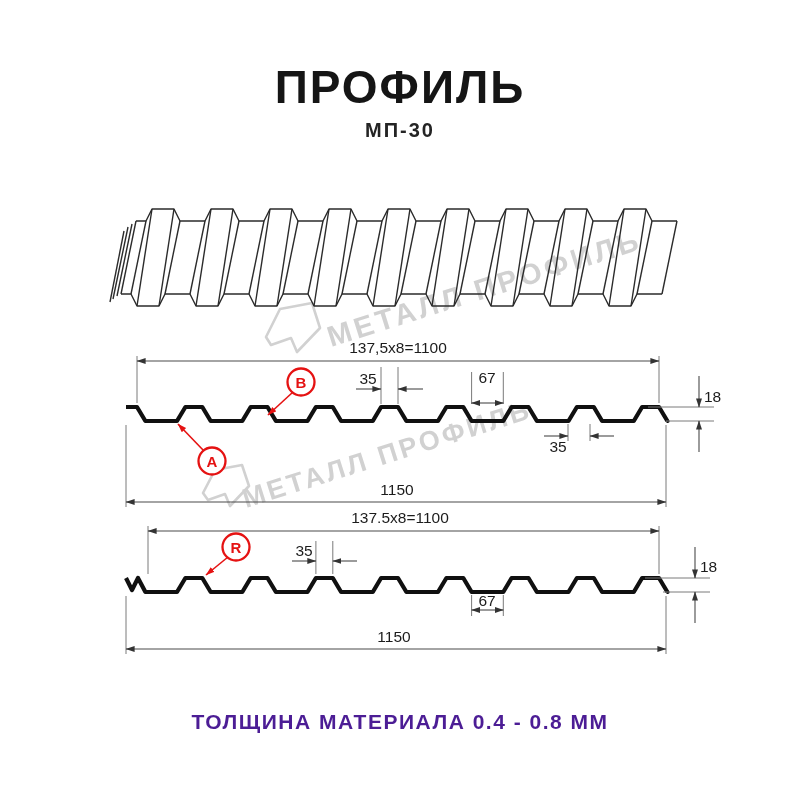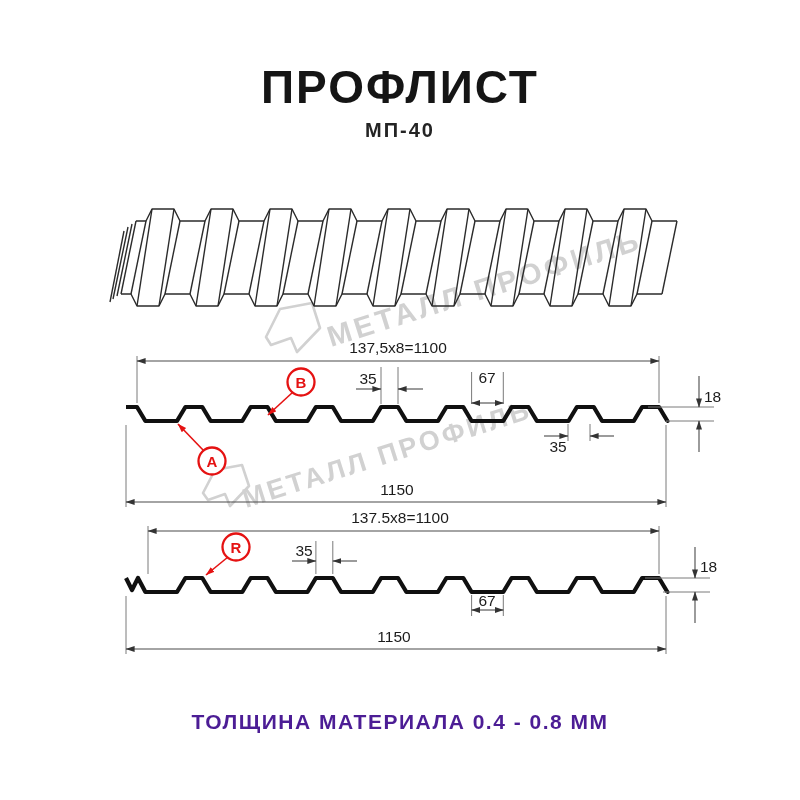--- a/index.html
+++ b/index.html
@@ -28,22 +28,22 @@
   .wm{opacity:.62;}
   .wm text{font-weight:bold;fill:#b5b5b5;}
   .wm path{stroke:#b5b5b5;stroke-width:2.6;fill:none;stroke-linejoin:round;}
   .redlbl circle{fill:#ffffff;stroke:#e51212;stroke-width:2.3;}
   .redlbl text{font-size:15px;font-weight:bold;fill:#e51212;text-anchor:middle;}
   .redlbl line{stroke:#e51212;stroke-width:1.6;}
 </style>
 </head>
 <body>
 
-<div class="page-title">ПРОФЛИСТ</div>
-<div class="page-subtitle">МП-40</div>
+<div class="page-title">ПРОФИЛЬ</div>
+<div class="page-subtitle">МП-30</div>
 
 <svg width="800" height="800" viewBox="0 0 800 800">
   <defs>
     <marker id="mA" markerWidth="10" markerHeight="8" refX="8.6" refY="3" orient="auto" markerUnits="userSpaceOnUse">
       <path d="M0,0 L9,3 L0,6 Z" fill="#333"></path>
     </marker>
     <marker id="mR" markerWidth="10" markerHeight="8" refX="8.6" refY="3" orient="auto" markerUnits="userSpaceOnUse">
       <path d="M0,0 L9,3 L0,6 Z" fill="#e51212"></path>
     </marker>
   </defs>

